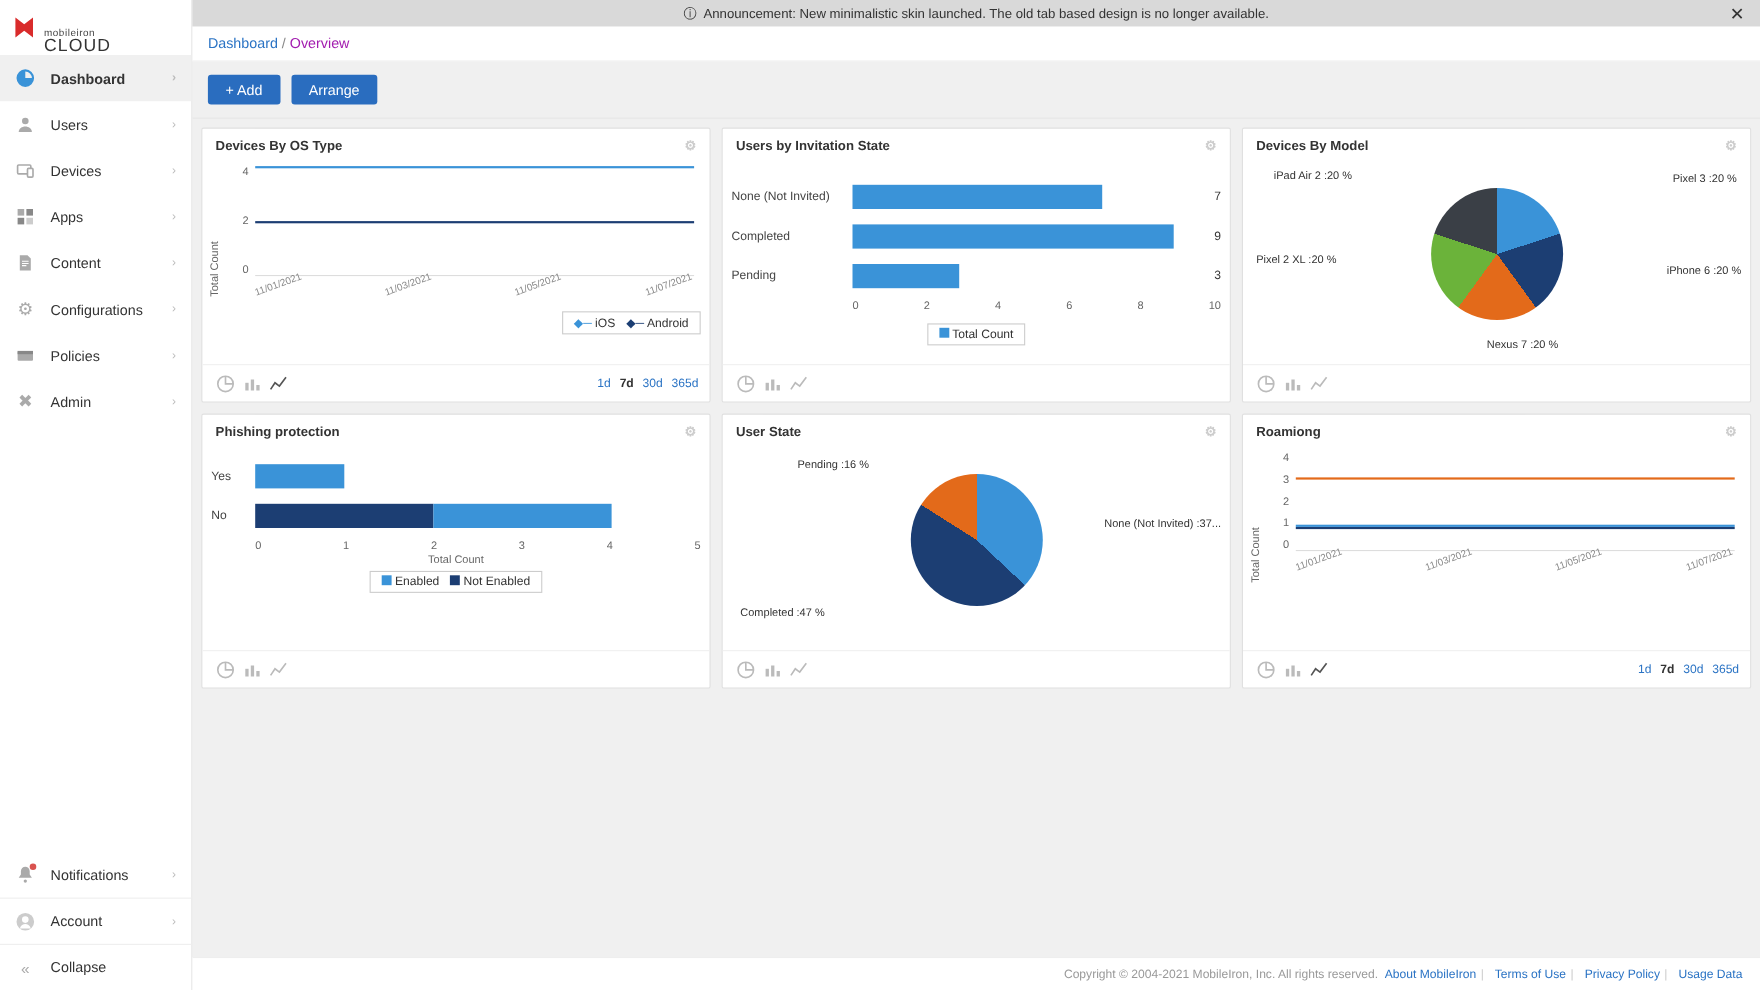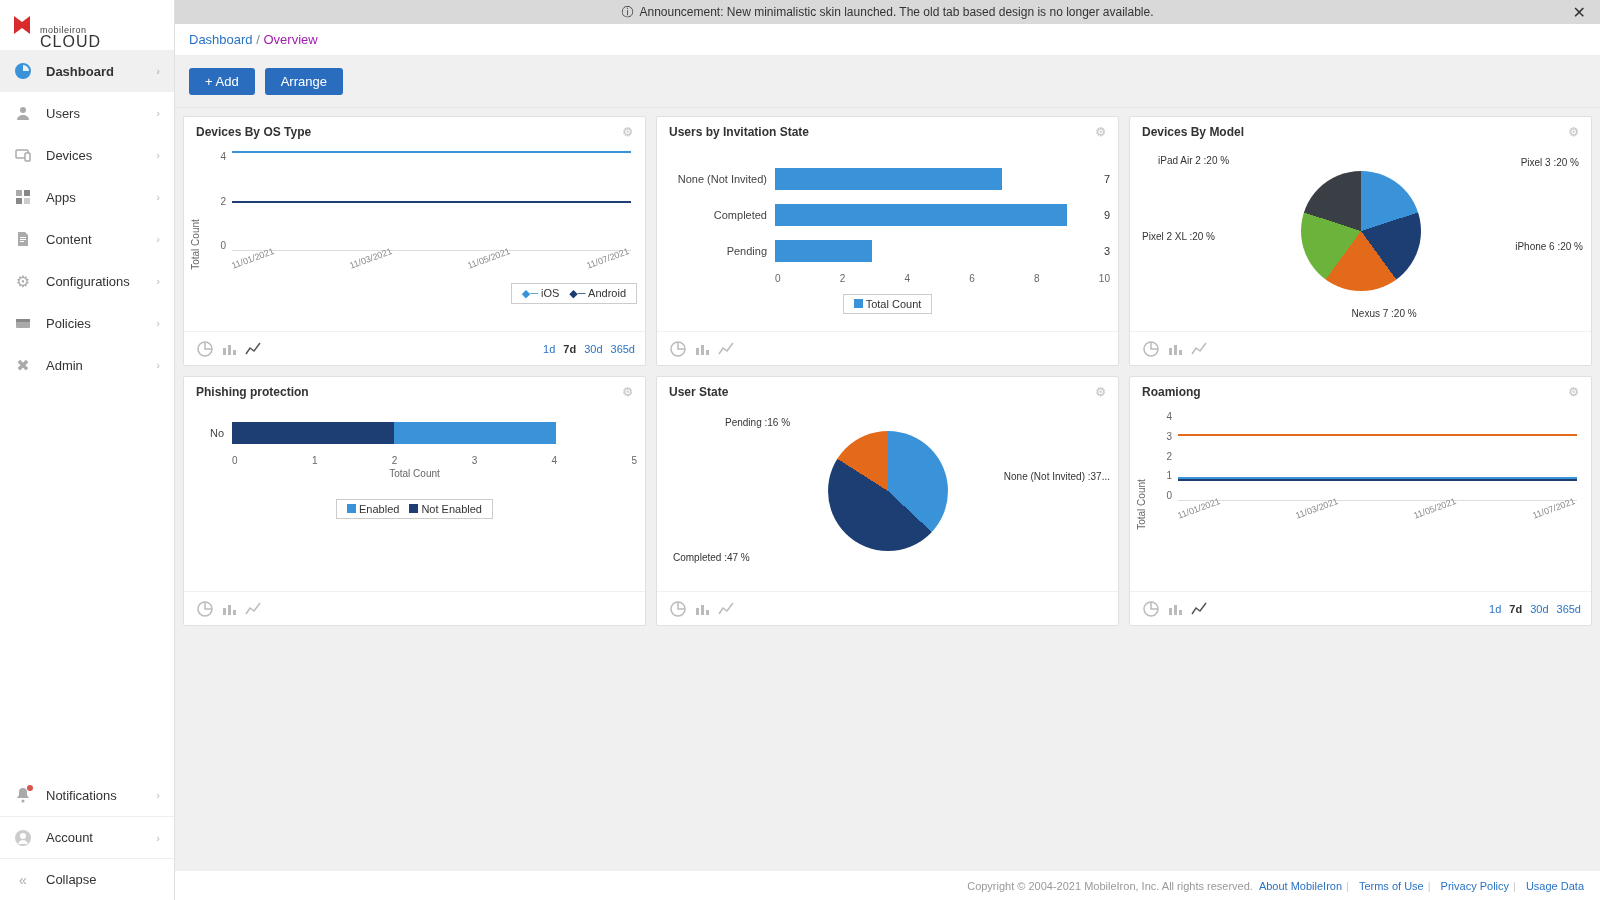--- a/index.html
+++ b/index.html
@@ -34,21 +34,21 @@
 .card-footer { height:34px; display:flex; align-items:center; padding:0 10px; border-top:1px solid #f0f0f0;}
 .chart-type-icons { display:flex; gap:2px;}
 .chart-type-icons span { width:22px; height:22px; display:flex; align-items:center; justify-content:center; cursor:pointer; color:#bbb;}
 .chart-type-icons span.active { color:#555;}
 .timeframes { margin-left:auto; display:flex; gap:8px; font-size:11px;}
 .timeframes span { color:#2a73c4; cursor:pointer;}
 .timeframes span.active { color:#333; font-weight:bold;}
 .legend-box { border:1px solid #ccc; display:inline-flex; align-items:center; gap:10px; padding:3px 10px; font-size:11px; background:#fff;}
 .legend-box .swatch { width:9px; height:9px; display:inline-block; margin-right:3px;}
 .hbar-chart .row { display:flex; align-items:center; height:28px; margin:8px 0;}
-.hbar-chart .lab { width:110px; text-align:right; font-size:11px; color:#444; padding-right:8px;}
+.hbar-chart .lab { width:110px; font-size:11px; color:#444; padding-right:8px;}
 .hbar-chart .track { flex:1; position:relative; height:22px;}
 .hbar-chart .bar { position:absolute; left:0; top:0; height:100%;}
 .hbar-chart .val { font-size:11px; color:#333; margin-left:4px;}
 .hbar-axis { display:flex; margin-left:110px; justify-content:space-between; font-size:10px; color:#666;}
 .line-chart { position:relative; height:100px;}
 .line-chart .yaxis { position:absolute; left:0; top:0; bottom:0; width:14px; display:flex; flex-direction:column; justify-content:space-between; align-items:flex-end; font-size:10px; color:#666;}
 .line-chart .plot { position:absolute; left:20px; right:6px; top:0; bottom:0;}
 .line-chart .hline { position:absolute; left:0; right:0; height:1px;}
 .line-chart .xaxis { position:absolute; left:20px; right:6px; bottom:-20px; display:flex; justify-content:space-between; font-size:9px; color:#888;}
 .line-chart .xaxis span { transform:rotate(-20deg); transform-origin:left;}
@@ -377,37 +377,43 @@
     </div>
 
     <div class="card">
       <div class="card-header">
           <span>Phishing protection</span>
           <span class="gear">⚙</span>
         </div>
       <div class="card-body">
         <div class="hbar-chart" id="phish-chart">
             <div class="row">
+              <div class="lab" style="width:40px">Yes</div>
+              <div class="track">
+                <div class="bar" style="left:0%;width:20%;background:#3a93d8"></div>
+              </div>
+            </div>
+            <div class="row">
               <div class="lab" style="width:40px">No</div>
               <div class="track">
                 <div class="bar" style="left:0%;width:40%;background:#1c3e73"></div>
                 <div class="bar" style="left:40%;width:40%;background:#3a93d8"></div>
               </div>
             </div>
           </div>
         <div class="hbar-axis" id="phish-axis" style="margin-left:40px;">
             <span>0</span>
             <span>1</span>
             <span>2</span>
             <span>3</span>
             <span>4</span>
             <span>5</span>
           </div>
         <div style="text-align:center;font-size:10px;color:#666;margin-top:2px;">Total Count</div>
-        <div style="text-align:center;margin-top:20px;">
+        <div style="text-align:center;margin-top:4px;">
           <div class="legend-box">
             <span><span class="swatch" style="background:#3a93d8"></span><span>Enabled</span></span>
             <span><span class="swatch" style="background:#1c3e73"></span><span>Not Enabled</span></span>
           </div>
         </div>
       </div>
       <div class="card-footer">
           <div id="cf4" style="display: flex; width: 100%; align-items: center;">
             <div class="chart-type-icons">
               <span>

